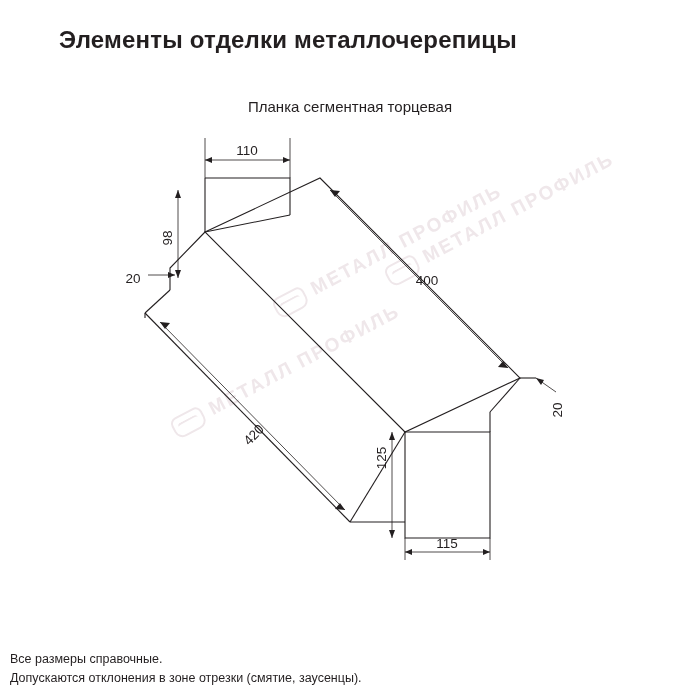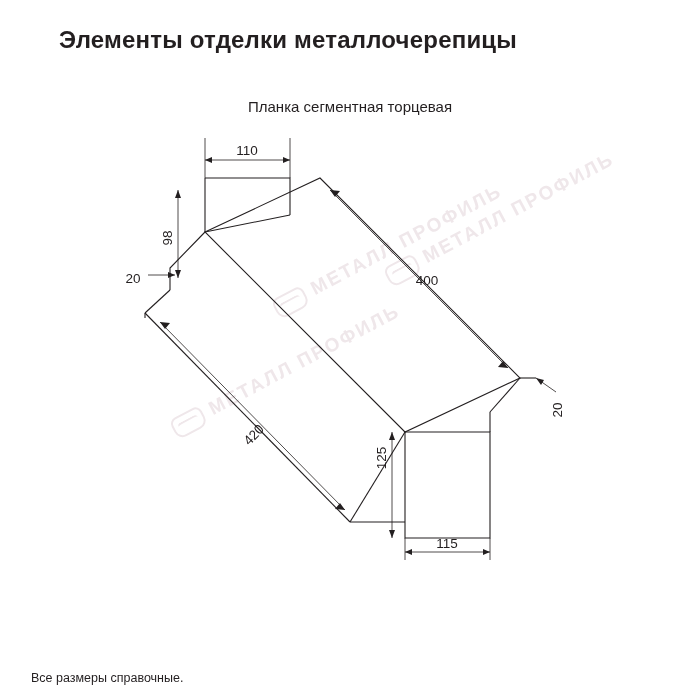--- a/index.html
+++ b/index.html
@@ -50,21 +50,20 @@
   .footnotes {
     position: absolute;
     left: 10px;
     bottom: 12px;
     font-size: 12.5px;
     line-height: 19px;
     color: #231f20;
   }
   .footnotes div {
     white-space: nowrap;
-    margin-left: 21px;
   }
   .wm {
     position: absolute;
     font-family: "Liberation Sans", sans-serif;
     font-size: 19px;
     font-weight: bold;
     letter-spacing: 2.2px;
     color: #efe7ea;
     transform: rotate(-28deg);
     transform-origin: left top;
@@ -187,15 +186,16 @@
       <text x="427" y="285" text-anchor="middle">400</text>
       <text x="257" y="438" text-anchor="middle" transform="rotate(-46 257 438)">420</text>
       <text x="562" y="410" text-anchor="middle" transform="rotate(-90 562 410)">20</text>
       <text x="386" y="458" text-anchor="middle" transform="rotate(-90 386 458)">125</text>
       <text x="447" y="548" text-anchor="middle">115</text>
     </g>
   </svg>
 
   <div class="footnotes">
     <div>Все размеры справочные.</div>
+    <div>Допускаются отклонения в зоне отрезки (смятие, заусенцы).</div>
   </div>
 
 </div>
 
 </body></html>

